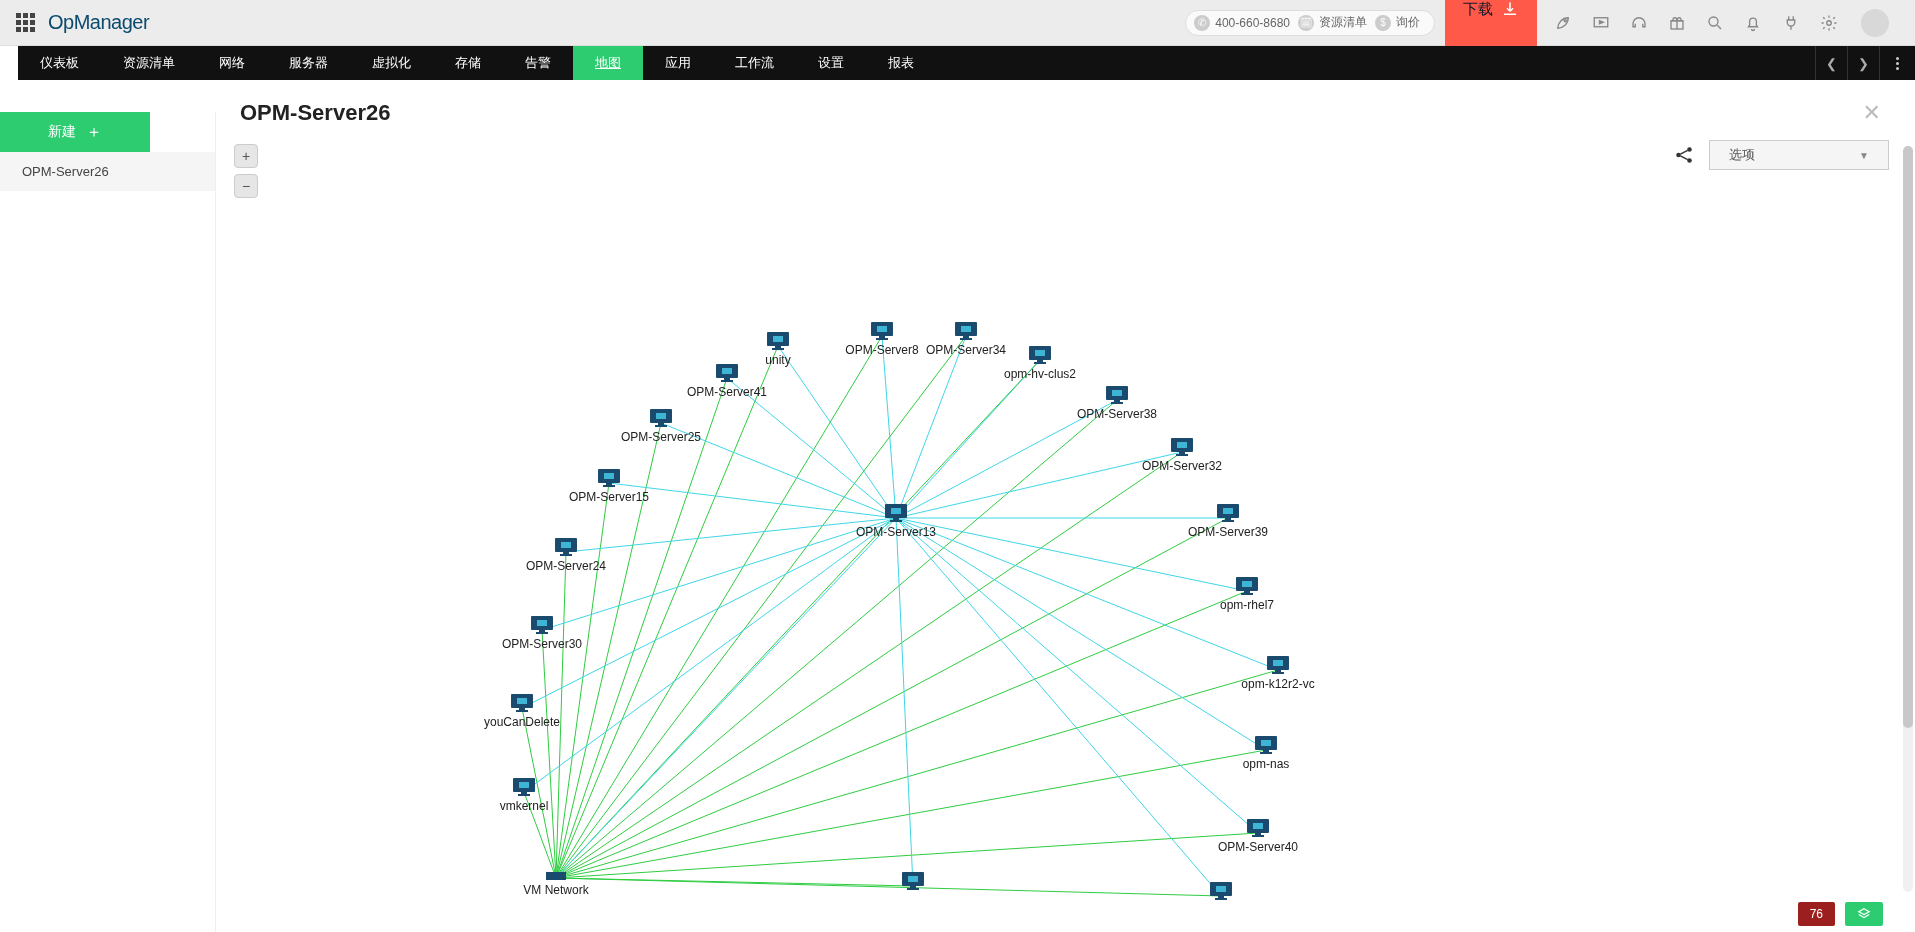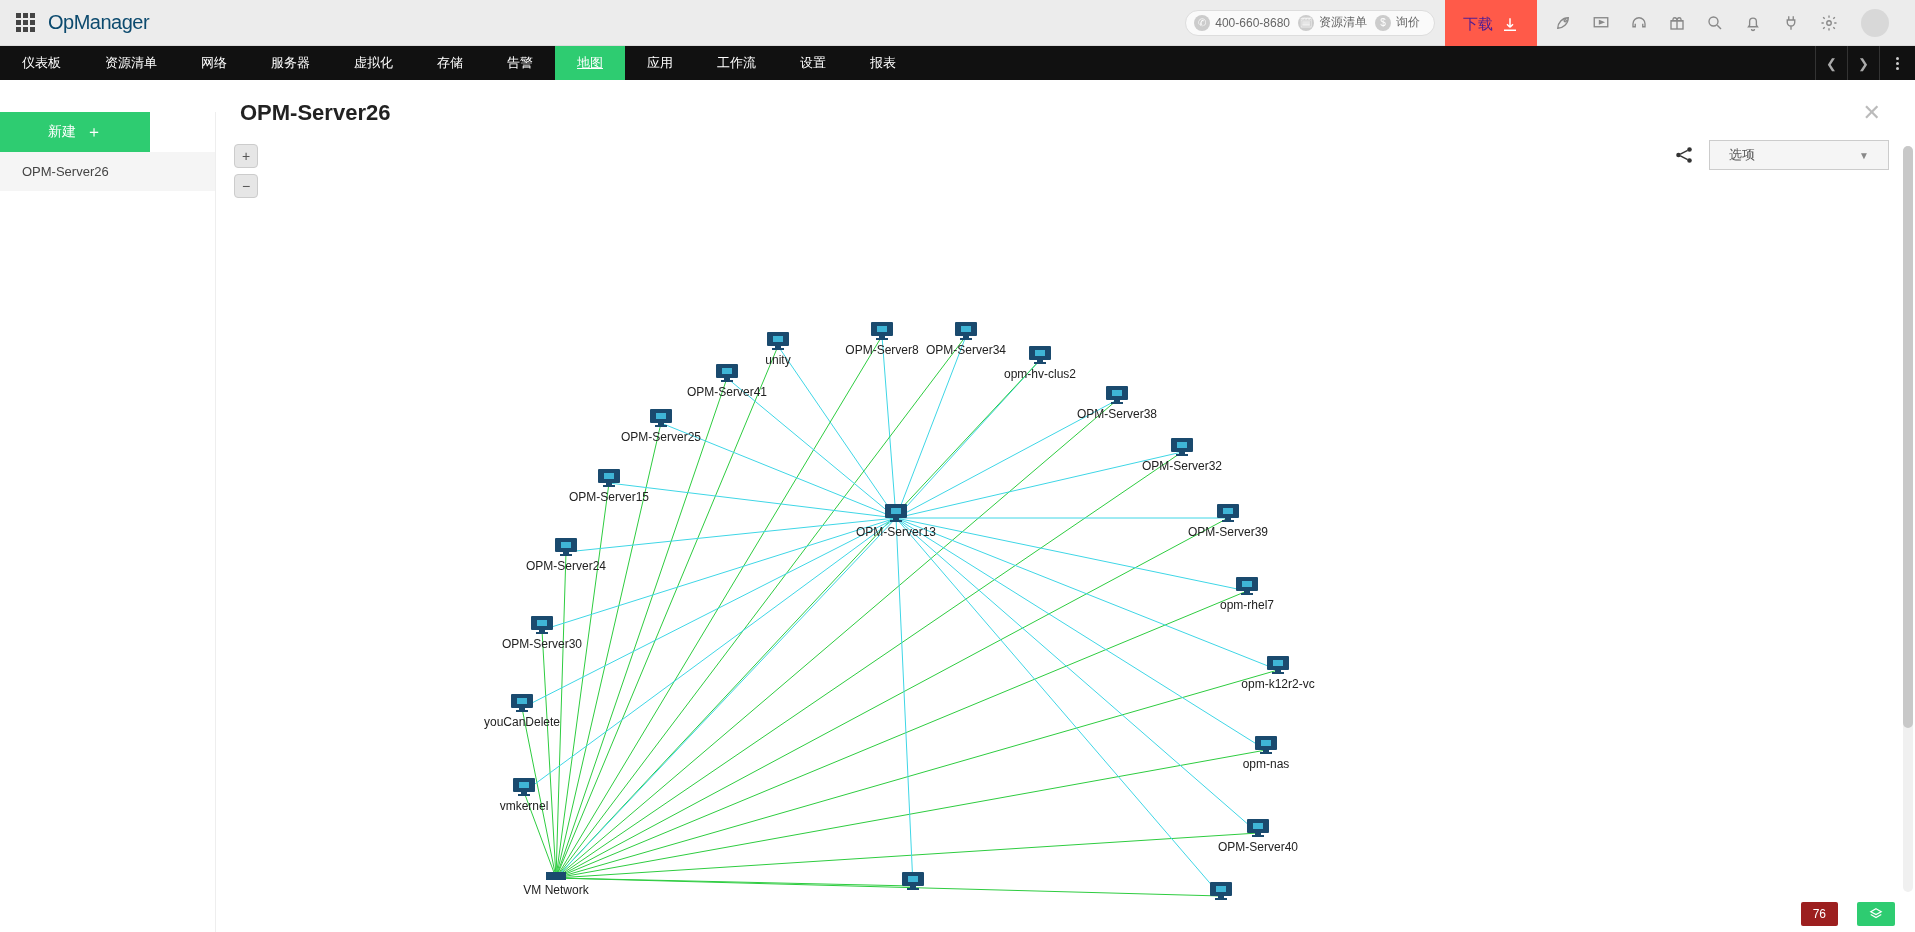--- a/index.html
+++ b/index.html
@@ -6,28 +6,28 @@
 body { background:#fff; overflow:hidden; }
 
 
 .topbar { height:46px; background:#ececec; display:flex; align-items:center; padding:0 10px; border-bottom:1px solid #ddd; }
 .apps-icon { width:20px; height:20px; margin:0 12px 0 6px; display:grid; grid-template-columns:repeat(3,5px); grid-template-rows:repeat(3,5px); gap:2px; cursor:pointer; }
 .apps-icon span { background:#444; }
 .brand { font-size:20px; color:#0c4a6e; font-weight:400; letter-spacing:-0.5px; }
 .topbar-spacer { flex:1; }
 .pill { background:#fafafa; border:1px solid #ddd; border-radius:14px; height:26px; display:flex; align-items:center; padding:0 14px 0 8px; margin-right:10px; font-size:12px; color:#666; }
 .pill .dot { width:16px; height:16px; border-radius:50%; background:#ccc; margin-right:5px; display:inline-flex; align-items:center; justify-content:center; color:#fff; font-size:10px; }
-.download-btn { background:#ff5a49; color:#4c1d95; height:46px; padding:12px 18px; display:flex; align-items:flex-end; font-size:15px; cursor:pointer; }
+.download-btn { background:#ff5a49; color:#0f172a; height:46px; padding:0 18px; display:flex; align-items:flex-start; font-size:15px; cursor:pointer; }
 .download-btn svg { margin-left:8px; }
 .top-icons { display:flex; align-items:center; gap:18px; padding:0 16px; }
 .top-icons .ti { width:20px; height:20px; color:#888; cursor:pointer; display:flex; align-items:center; justify-content:center; }
 .avatar { width:28px; height:28px; border-radius:50%; background:#d8d8d8; margin-left:4px; }
 
 
-.nav { height:34px; background:#111; display:flex; align-items:stretch; color:#fff; font-size:13px; }
+.nav { height:34px; background:#111; display:flex; align-items:stretch; color:#fff; font-size:13px;margin-left:18px; }
 .nav-item { padding:0 22px; display:flex; align-items:center; cursor:pointer; }
 .nav-item.active { background:#2ecc71;text-decoration:underline; }
 .nav-spacer { flex:1; }
 .nav-arrows { display:flex; align-items:center; }
 .nav-arrows .arr { width:32px; display:flex; align-items:center; justify-content:center; border-left:1px solid #333; height:100%; cursor:pointer; color:#aaa; }
 .nav-dots { width:36px; display:flex; align-items:center; justify-content:center; border-left:1px solid #333; cursor:pointer; }
 .nav-dots span { width:3px; height:3px; background:#ccc; border-radius:50%; margin:1px 0; display:block; }
 
 
 .body { display:flex; height:calc(100vh - 80px); }
@@ -51,21 +51,21 @@
 .opts-select { width:180px; height:30px; border:1px solid #ccc; background:#f5f5f5; font-size:13px; padding:0 19px; color:#555; cursor:pointer; display:flex; align-items:center; justify-content:space-between; }
 
 svg.topo { position:absolute; inset:0; width:100%; height:100%; }
 .node-label { font-size:12px; fill:#222; text-anchor:middle; }
 .edge-green { stroke:#2ecc40; stroke-width:1; }
 .edge-cyan { stroke:#3fd6e6; stroke-width:1; }
 
 .scrollbar-fake { position:absolute; right:2px; top:8px; bottom:40px; width:10px; background:#f0f0f0; border-radius:5px; }
 .scrollbar-fake .thumb { position:absolute; top:0; width:100%; height:78%; background:#c8c8c8; border-radius:5px; }
 
-.footer-badges { position:absolute; right:20px; bottom:6px; display:flex; gap:19px;margin-top:9px; }
+.footer-badges { position:absolute; right:32px; bottom:6px; display:flex; gap:10px;margin-top:9px; }
 .badge-red { background:#9c1f1f; color:#fff; font-size:12px; padding:5px 12px; border-radius:2px; }
 .badge-green { background:#2ecc71; color:#fff; padding:5px 10px; border-radius:2px; display:flex; align-items:center; }
 </style>
 </head>
 <body>
 
 <div class="topbar">
   <div class="apps-icon">
     <span></span>
       <span></span>

